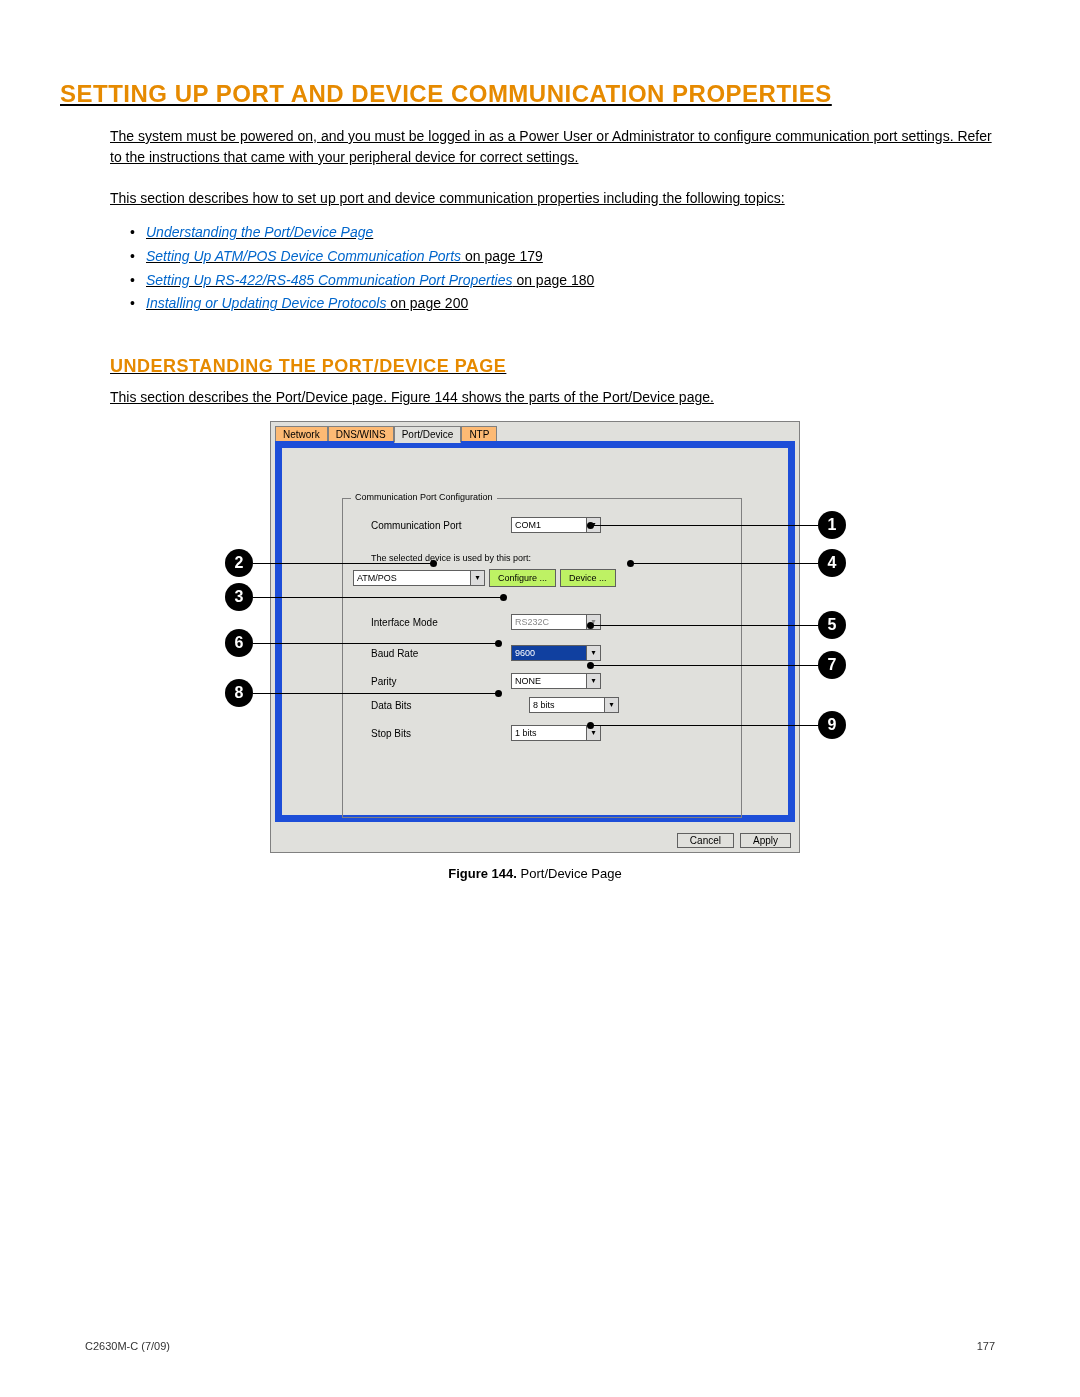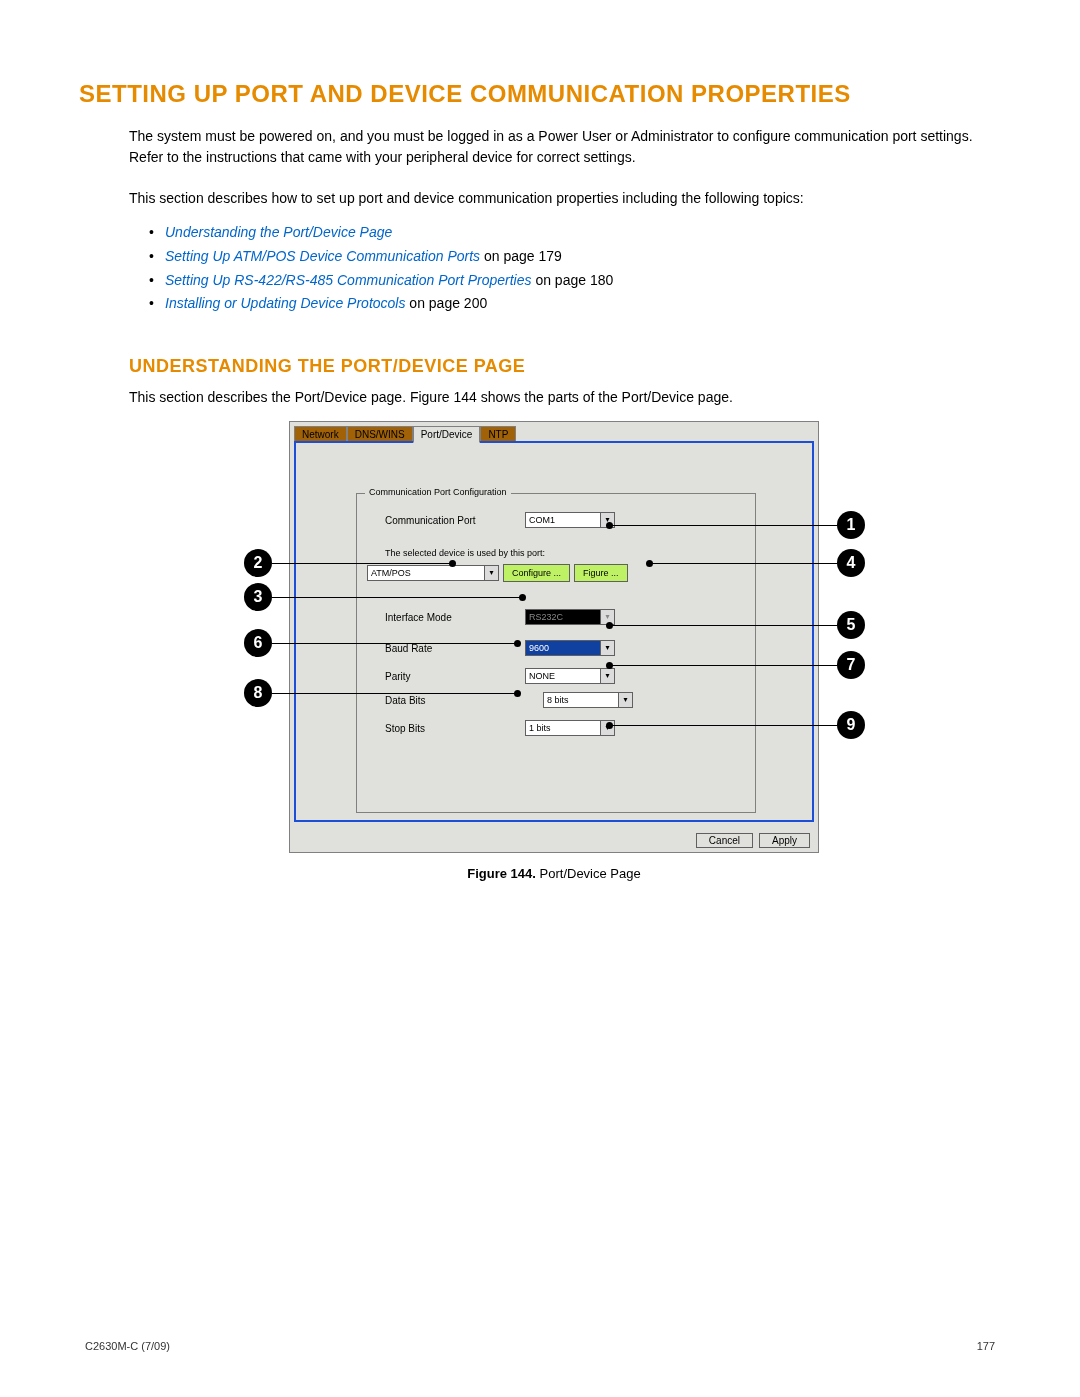--- a/index.html
+++ b/index.html
@@ -5,21 +5,22 @@
   * { margin: 0; padding: 0; box-sizing: border-box; }
   body {
     font-family: Arial, Helvetica, sans-serif;
     background: #ffffff;
     width: 1080px;
     height: 1397px;
     position: relative;
     color: #000;
   }
   .page {
-    padding: 80px 85px 40px 79px;
+    padding: 80px 85px 40px 60px;
+    text-decoration: underline;
   }
   h1 {
     font-size: 24px;
     font-weight: bold;
     color: #e68a00;
     letter-spacing: 0.5px;
     margin-bottom: 18px;
   }
   h2 {
     font-size: 18px;
@@ -90,37 +91,37 @@
   .tabs {
     position: absolute;
     top: 4px;
     left: 4px;
     display: flex;
     font-size: 10px;
   }
   .tab {
     padding: 2px 7px;
     border: 1px solid #808080;
-    background: #a16207;
+    background: #fdba74;
     border-bottom: none;
     margin-right: 0px;
   }
   .tab.active {
     background: #e0e0dc;
     border-bottom: 1px solid #e0e0dc;
     position: relative;
     z-index: 2;
   }
   .tab-body {
     position: absolute;
     top: 19px;
     left: 4px;
     right: 4px;
     bottom: 30px;
-    border: 2px solid #1d4ed8;
+    border: 7px solid #1d4ed8;
     background: #e0e0dc;
   }
   .groupbox {
     position: absolute;
     left: 60px;
     top: 50px;
     width: 400px;
     height: 320px;
     border: 1px solid #808080;
   }
@@ -155,21 +156,21 @@
   }
   .row .ctrl .arrow {
     width: 14px;
     height: 14px;
     background: #dcdcdc;
     border-left: 1px solid #606060;
     text-align: center;
     font-size: 8px;
     line-height: 14px;
   }
-  .row .ctrl.disabled { background: #000000; color: #888; }
+  .row .ctrl.disabled { background: #ffffff; color: #888; }
   .row .ctrl.sel { background: #1040a0; color: #fff; }
   .btn-small {
     height: 18px;
     padding: 0 8px;
     font-size: 9px;
     background: #bef264;
     border: 1px solid #606060;
     margin-left: 4px;
     line-height: 16px;
   }
@@ -288,21 +289,21 @@
           </div>
 
           <div class="note-line" style="top:54px;">The selected device is used by this port:</div>
 
           <div class="row" style="top:70px; left:10px;">
             <div class="ctrl" style="width:132px;">
               <span>ATM/POS</span>
               <span class="arrow">▾</span>
             </div>
             <div class="btn-small">Configure ...</div>
-            <div class="btn-small">Figure ...</div>
+            <div class="btn-small">Device ...</div>
           </div>
 
           <div class="row" style="top:115px;">
             <span class="lbl">Interface Mode</span>
             <div class="ctrl disabled">
               <span>RS232C</span>
               <span class="arrow">▾</span>
             </div>
           </div>
 

